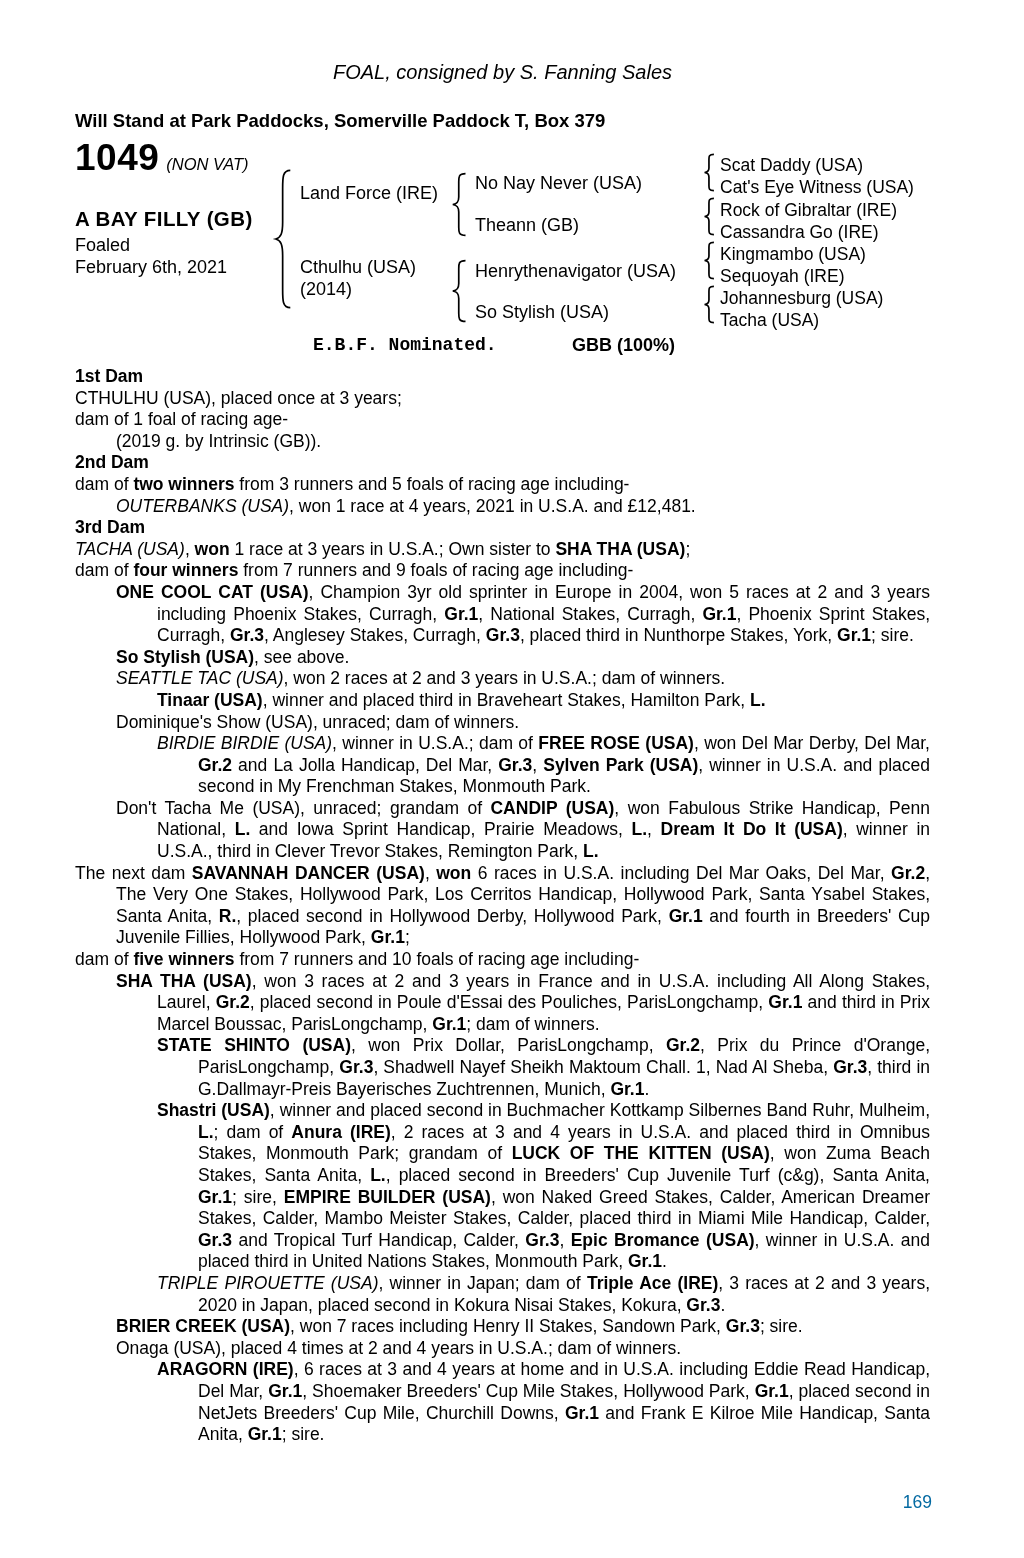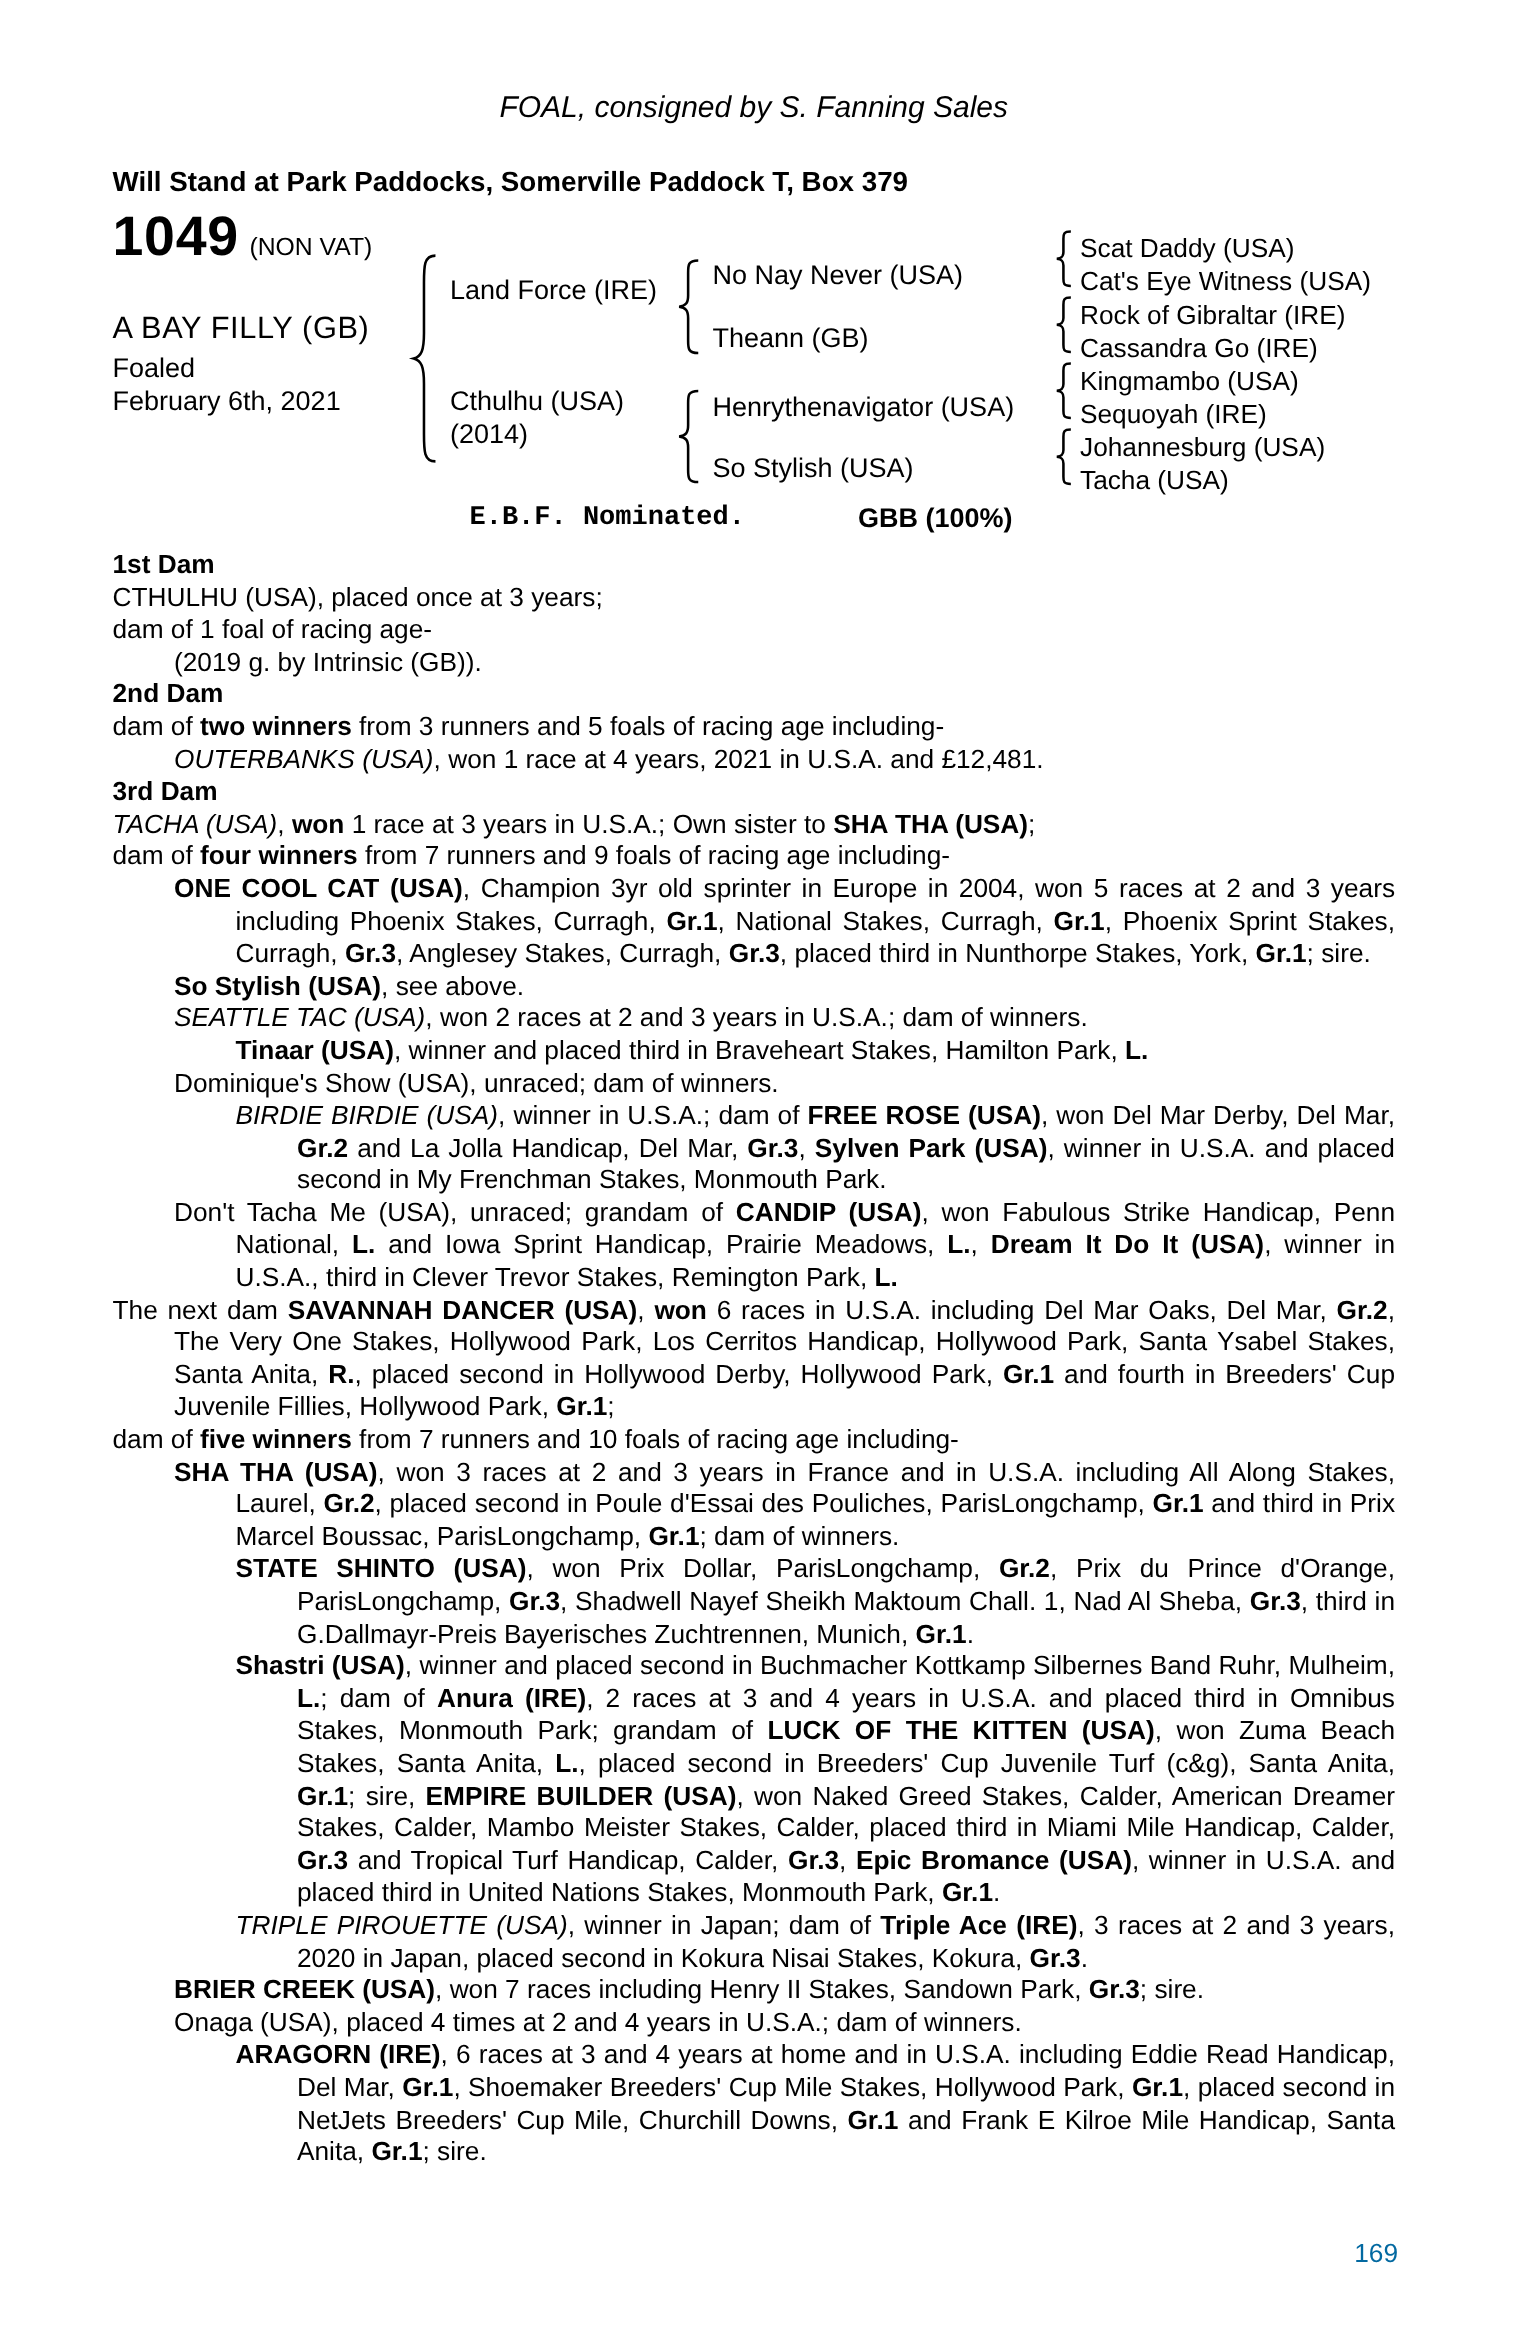--- a/index.html
+++ b/index.html
@@ -8,22 +8,22 @@
   .page{box-sizing:border-box;width:1024px;height:1122px;position:relative;
         padding:60px 94px 0 75px;}
   .title{text-align:center;font-style:italic;font-size:20px;line-height:24px;}
   .stand{margin-top:26px;font-weight:bold;font-size:18.5px;line-height:22px;}
 
   
   .pedigree{position:relative;height:178px;margin-top:21px;font-size:18px;line-height:21px;}
   .pedigree .abs{position:absolute;white-space:nowrap;}
   .lotnum-row{position:absolute;left:0;top:-6px;}
   .lotnum{font-size:37px;font-weight:bold;letter-spacing:.5px;}
-  .vat{font-size:16.5px;margin-left:7px;}
-  .desc{position:absolute;left:0;top:55px;font-weight:normal;font-size:20.5px;letter-spacing:.4px;white-space:nowrap;text-align:right;}
+  .vat{font-size:16.5px;margin-left:7px;font-style:italic;}
+  .desc{position:absolute;left:0;top:55px;font-weight:bold;font-size:20.5px;letter-spacing:.4px;white-space:nowrap;text-align:right;}
   .f1{left:0;top:82px;} .f2{left:0;top:104px;}
   .sire-pos{left:225px;top:30px;text-align:center;} .dam-pos{left:225px;top:104px;} .damyr-pos{left:225px;top:126px;}
   .gp0{left:400px;top:20px;} .gpA{left:400px;top:62px;}
   .gpB{left:400px;top:108px;} .gpC{left:400px;top:149px;}
   .gg{left:645px;font-size:17.5px;}
   .gg0{top:2px;}  .gg1{top:24px;} .gg2{top:47px;} .gg3{top:69px;}
   .gg4{top:91px;} .gg5{top:113px;}.gg6{top:135px;}.gg7{top:157px;}
   svg.brace{position:absolute;overflow:visible;}
   .br-main{left:200px;top:16px;width:17px;height:140px;}
   .br-s{left:377px;top:20px;width:15px;height:63px;}

